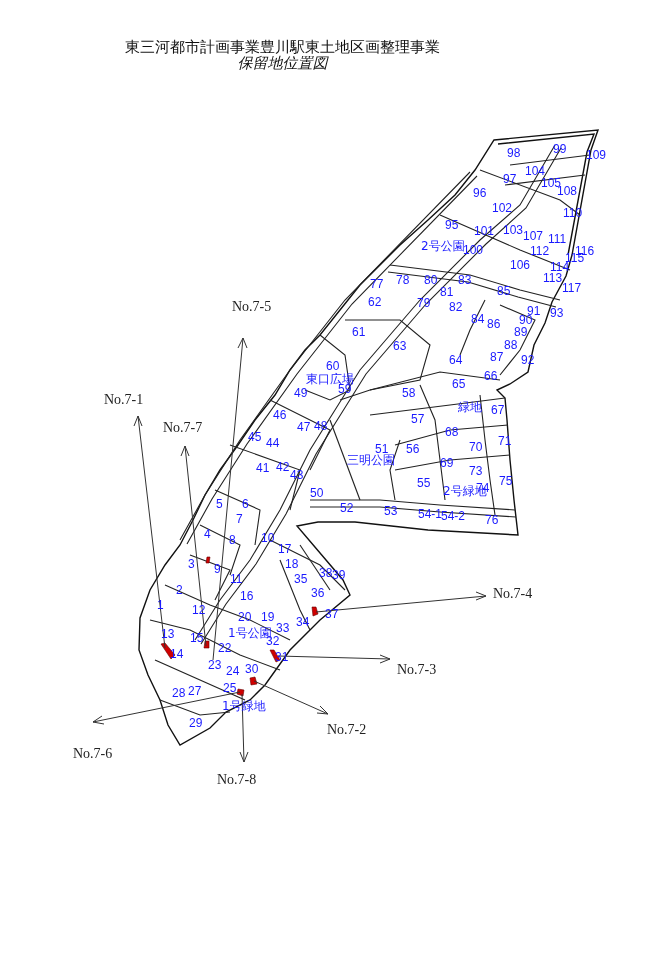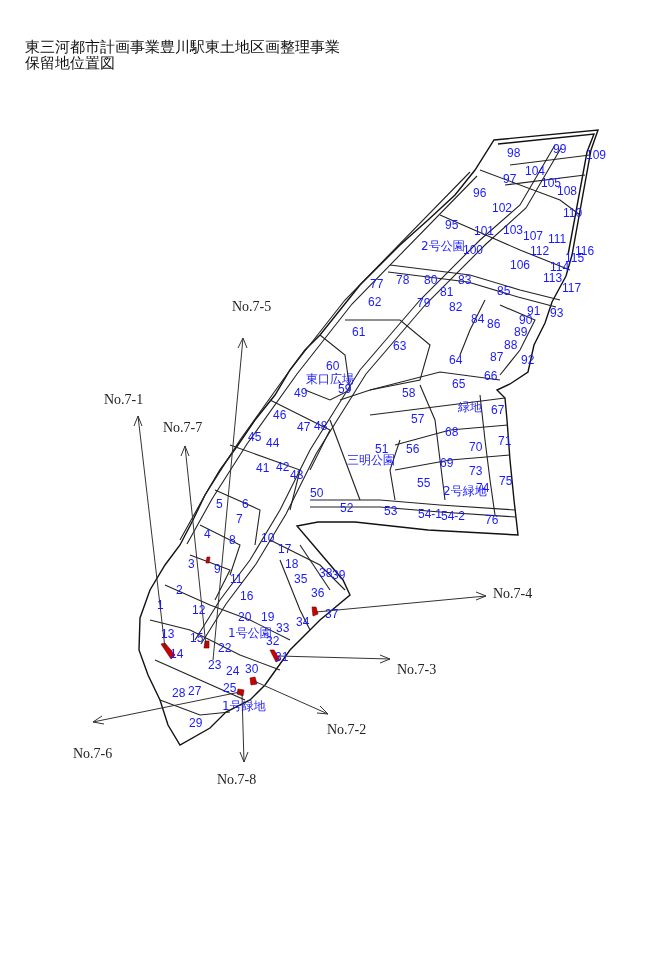--- a/index.html
+++ b/index.html
@@ -1,20 +1,20 @@
 <!DOCTYPE html>
 <html><head>
 <meta charset="utf-8">
 <style>
   html, body { margin:0; padding:0; background:#ffffff; }
   body { width:671px; height:971px; position:relative; overflow:hidden; }
-  .title { position:absolute; left:0; width:565px; text-align:left;
-    font-family:"DejaVu Serif","Liberation Serif",serif; color:#111;margin-left:25px; }
+  .title { position:absolute; left:0; width:565px; text-align:center;
+    font-family:"DejaVu Serif","Liberation Serif",serif; color:#111; }
   .title.l1 { top:38px; font-size:15px; letter-spacing:0px; }
-  .title.l2 { top:54px; font-size:15px; }
+  .title.l2 { top:54px; font-size:15px;font-style:italic; }
   svg { position:absolute; left:0; top:0; }
   .road { fill:none; stroke:#222; stroke-width:1.1; }
   .outline { fill:none; stroke:#111; stroke-width:1.4; }
   .lot { font-family:"Liberation Sans","DejaVu Sans",sans-serif; font-size:12px; fill:#1a1aff; }
   .jlot { font-family:"DejaVu Sans",sans-serif; font-size:12px; fill:#1a1aff; }
   .ref { font-family:"Liberation Serif","DejaVu Serif",serif; font-size:14px; fill:#222; }
   .arrow { stroke:#333; stroke-width:1; fill:none; }
   .red { fill:#d00000; stroke:#600; stroke-width:0.6; }
 </style>
 </head>

